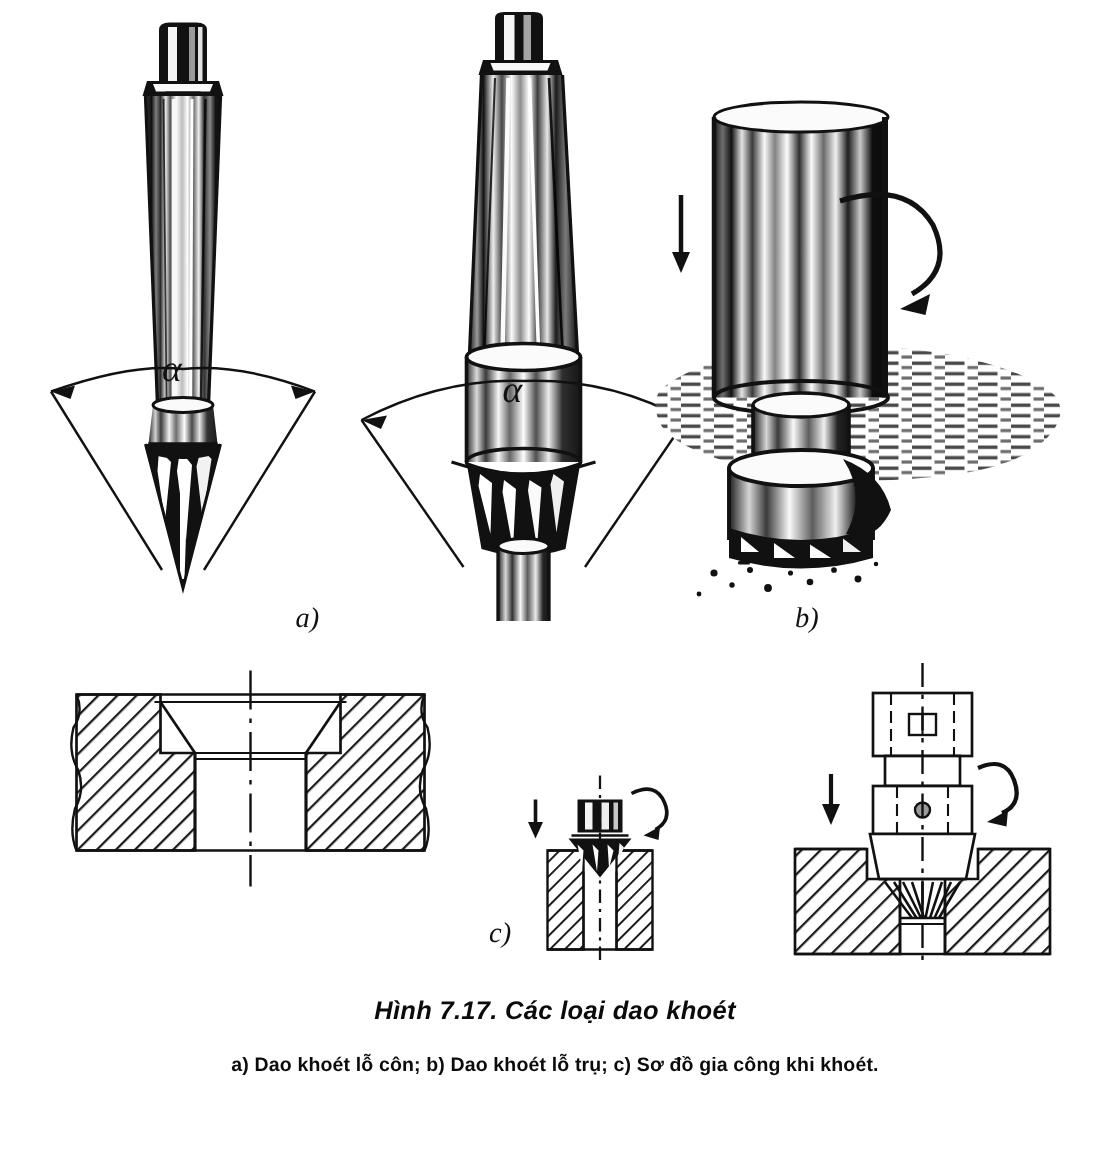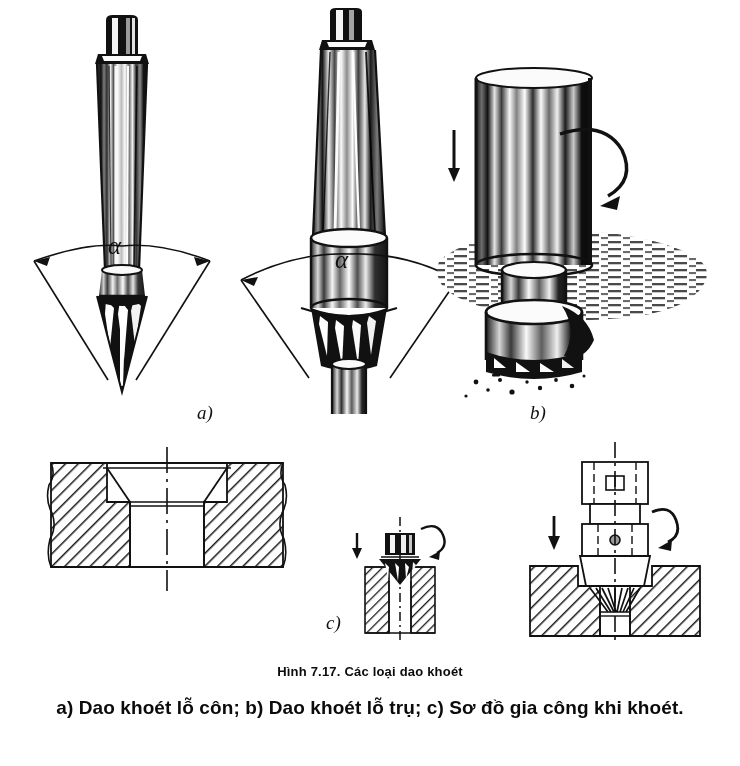--- a/index.html
+++ b/index.html
@@ -19,28 +19,29 @@
     font-style:italic;
     font-size:19px;
     color:#111;
   }
   #caption-block{
     position:absolute;
     left:0;top:664px;width:740px;
     text-align:center;
   }
   #caption-title{
-    font-size:13px;
+    font-size:17px;
     font-weight:bold;
     letter-spacing:.2px;
     color:#0b0b0b;
     margin:0;
+    font-style:italic;
   }
   #caption-sub{
-    font-size:19px;
+    font-size:13px;
     font-weight:bold;
     letter-spacing:.1px;
     color:#0b0b0b;
     margin:18px 0 0 0;
   }
   svg{display:block;overflow:visible;}
   .ink{fill:#111;}
   .ink-stroke{stroke:#111;fill:none;}
   .alpha{
     font-family:"Liberation Serif", serif;

